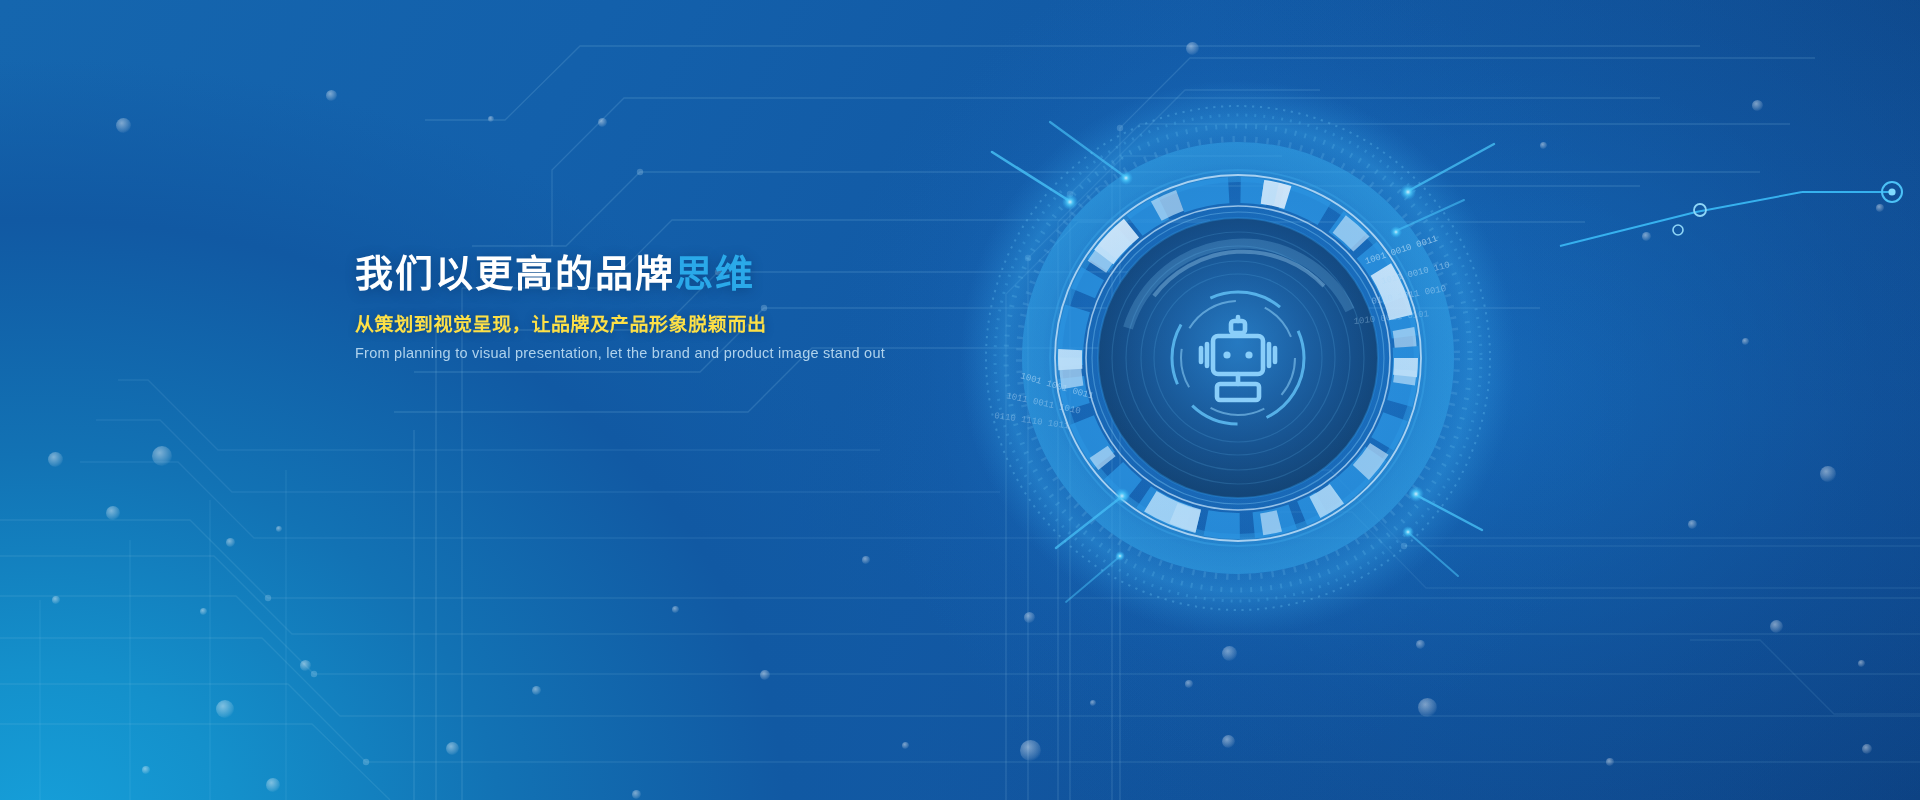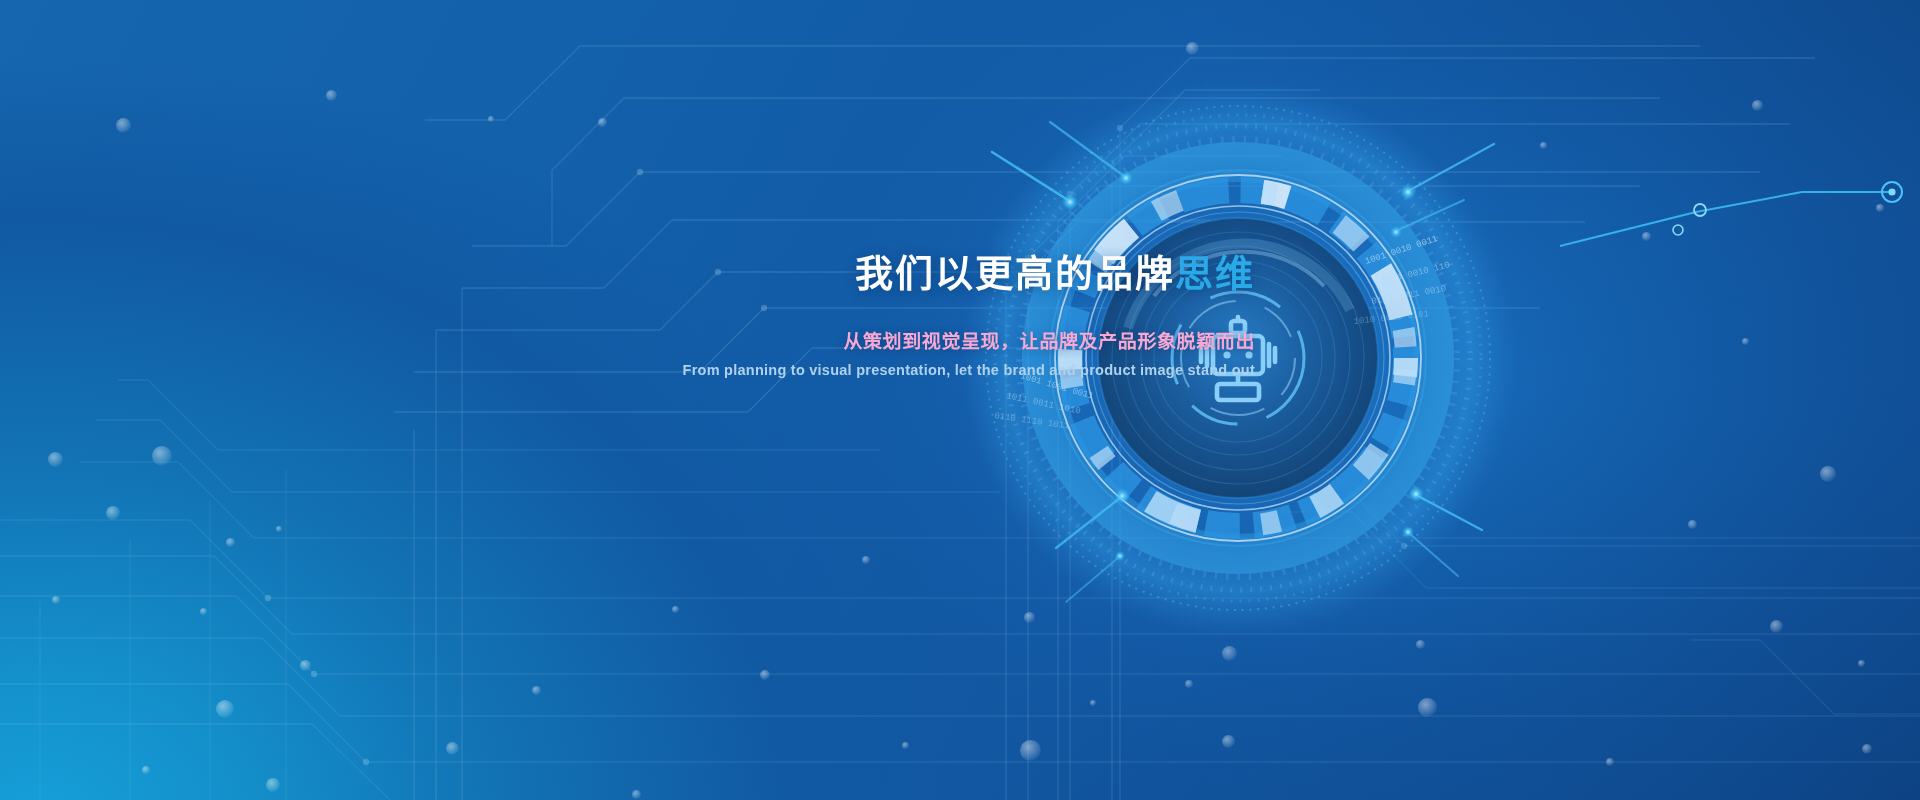--- a/index.html
+++ b/index.html
@@ -4,21 +4,20 @@
 <title>Brand Hero Banner</title>
 <style>
   * { margin:0; padding:0; box-sizing:border-box; }
   html, body {
     width:1920px; height:800px; overflow:hidden;
     font-family:"Liberation Sans","DejaVu Sans",sans-serif;
   }
   .stage {
     position:relative; width:1920px; height:800px; overflow:hidden;
     background:#115FA8;
-    text-align:right;
   }
 
   
   .bg-base{
     position:absolute; inset:0;
     background:
       radial-gradient(ellipse 1100px 900px at 2% 104%, #16A0DA 0%, #1490CB 18%, #1272B4 42%, #1159A3 68%, rgba(17,89,163,0) 86%),
       linear-gradient(118deg, #1566AE 0%, #1360AB 26%, #1259A4 52%, #11529B 76%, #104C93 100%);
   }
   .bg-vignette{
@@ -54,26 +53,26 @@
 
   
   .copy{ position:absolute; left:355px; top:250px; width:900px; }
   .headline{
     color:#ffffff; font-size:38px; font-weight:700; line-height:1.28;
     letter-spacing:2px; white-space:nowrap;
     text-shadow:0 2px 12px rgba(5,40,86,.42);
   }
   .headline .hl{ color:#2AA9E9; }
   .sub-cn{
-    margin-top:27px; color:#f9a8d4; font-size:19px; font-weight:700;
+    margin-top:10px; color:#fde047; font-size:19px; font-weight:700;
     letter-spacing:.6px; white-space:nowrap;
     text-shadow:0 1px 8px rgba(5,40,86,.40);
   }
   .sub-en{
-    margin-top:9px; color:#AFD2EC; font-size:14.5px; font-weight:700;
+    margin-top:9px; color:#AFD2EC; font-size:14.5px; font-weight:400;
     letter-spacing:.25px; white-space:nowrap;
   }
 </style>
 </head>
 <body>
 
 <div class="stage">
 
   <div class="bg-base"></div>
   <div class="bg-vignette"></div>

